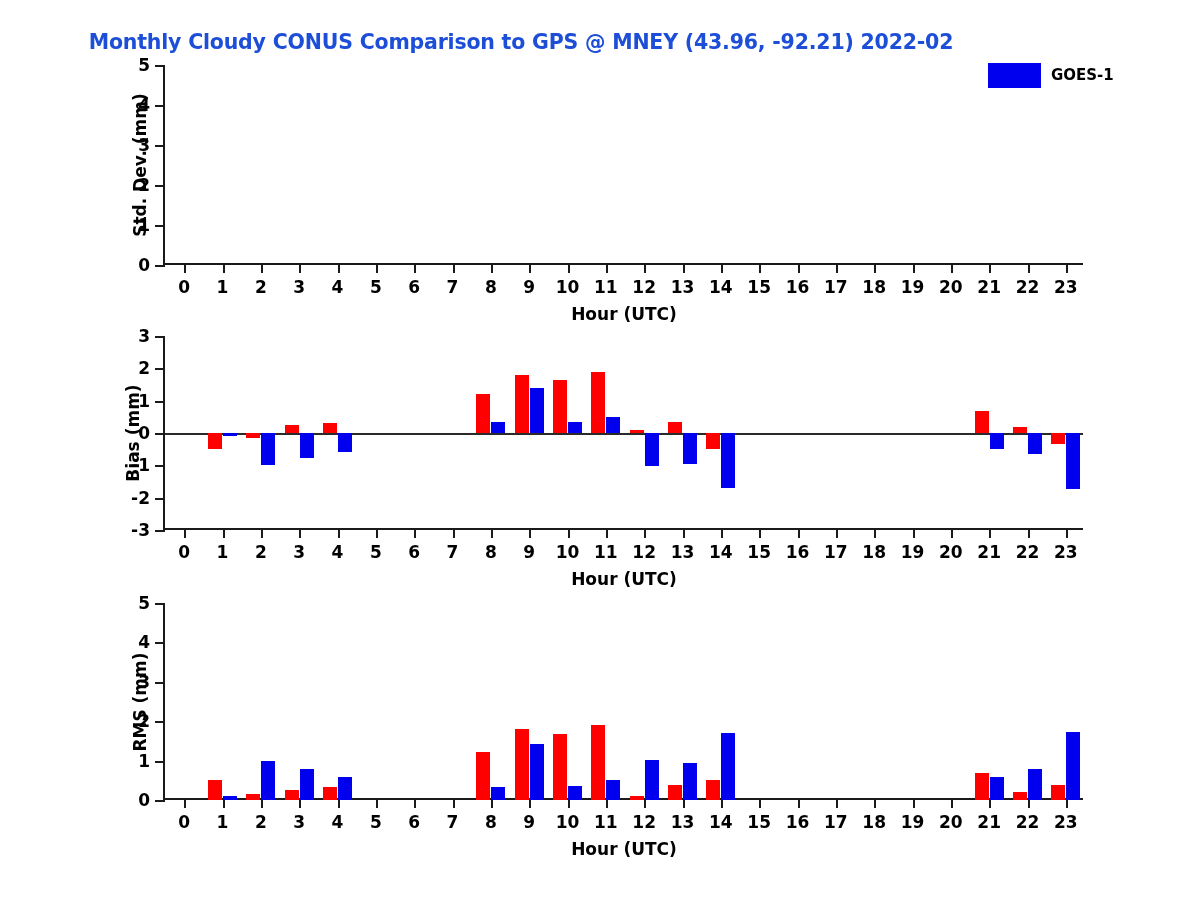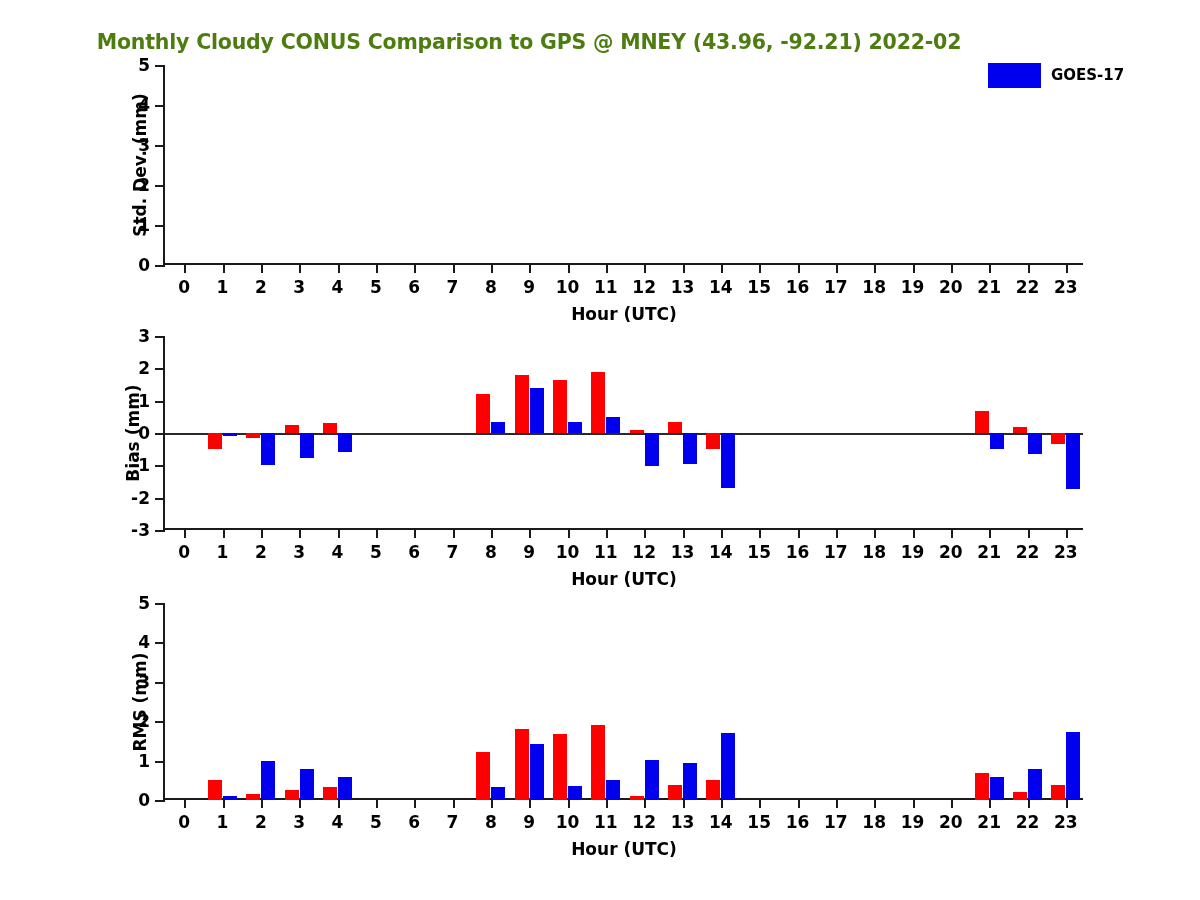--- a/index.html
+++ b/index.html
@@ -16,27 +16,27 @@
   #figure {
     position: relative;
     width: 1200px;
     height: 900px;
     background: #ffffff;
   }
 
   
   .fig-title {
     position: absolute;
-    left: 12px;
+    left: 4px;
     top: 30px;
     width: 1016px;
     text-align: center;
     font-size: 20.5px;
     font-weight: bold;
-    color: #4d7c0f;
+    color: #1d4ed8;
     letter-spacing: -0.2px;
     padding-left: 18px;
     box-sizing: border-box;
     white-space: nowrap;
   }
 
   
   .legend {
     position: absolute;
     left: 988px;
@@ -161,21 +161,21 @@
 </head>
 <body>
 
 <div id="figure">
 
   <div class="fig-title">Monthly Cloudy CONUS Comparison to GPS @ MNEY (43.96, -92.21) 2022-02</div>
 
   <div class="legend">
     <div class="legend-row">
       <span class="legend-swatch" style="background:#0000EE;"></span>
-      <span class="legend-label">GOES-17</span>
+      <span class="legend-label">GOES-1</span>
     </div>
   </div>
 
   <div class="panel" style="top:0;">
     <div class="plot-area" id="plot-stddev" style="top:65px; height:200px;">
       <div class="plot-inner" id="inner-stddev">
           <div class="ytick" style="top: 200px;"></div>
           <div class="ytick-label" style="top: 200px;">0</div>
           <div class="ytick" style="top: 160px;"></div>
           <div class="ytick-label" style="top: 160px;">1</div>

